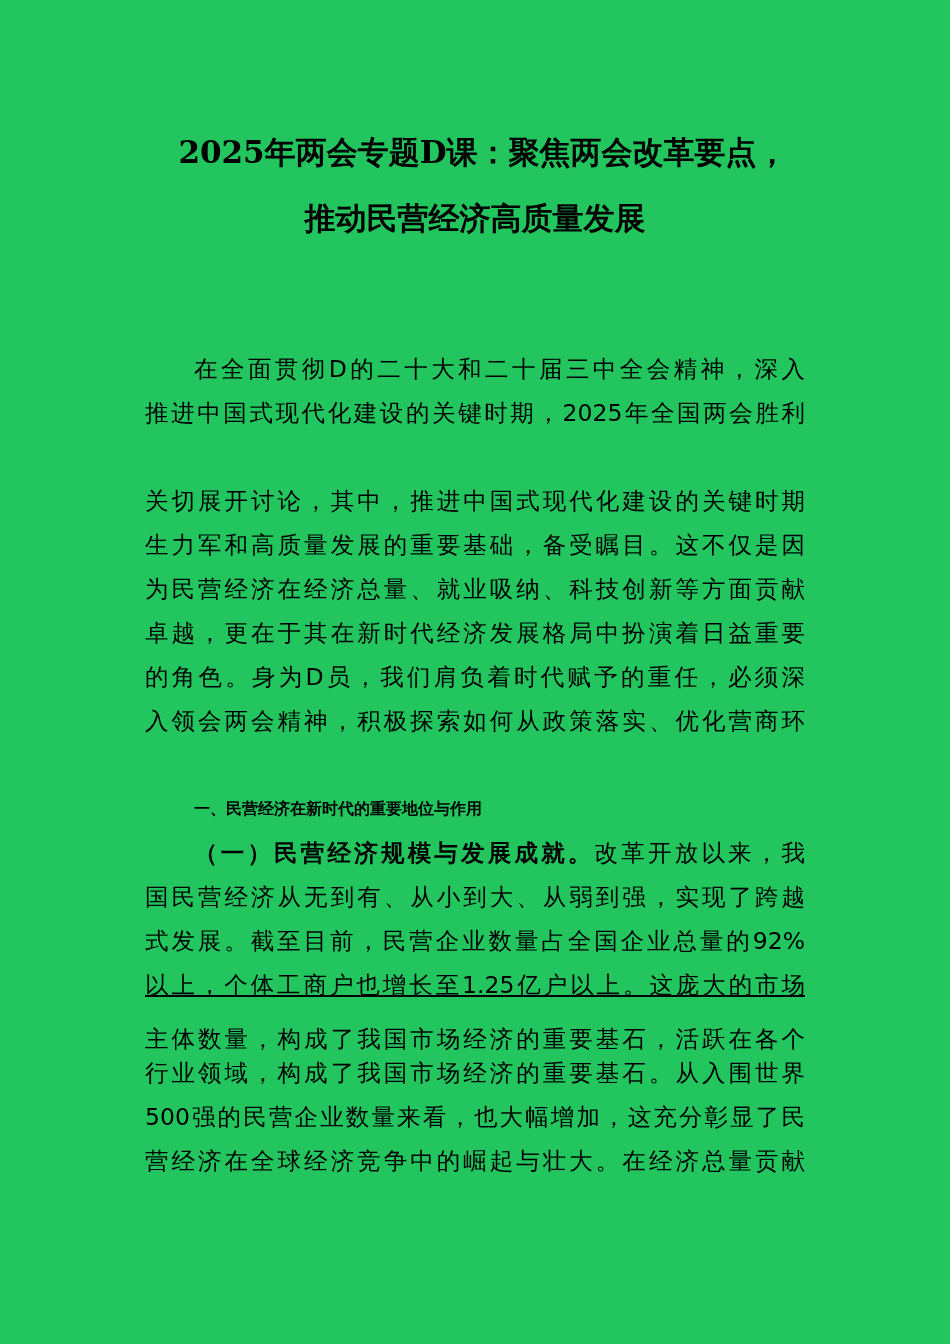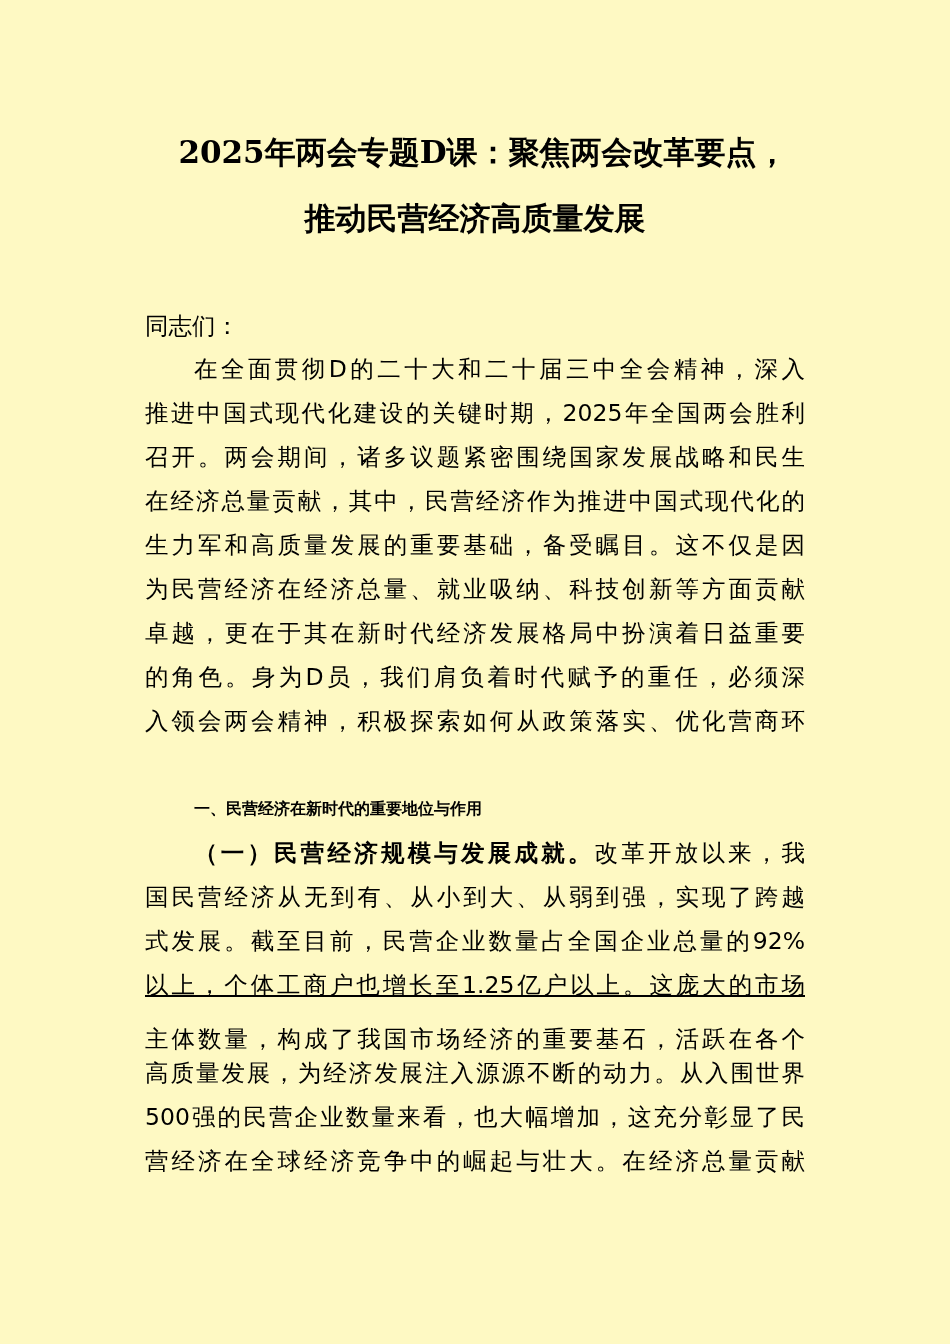--- a/index.html
+++ b/index.html
@@ -13,21 +13,21 @@
       position: relative;
       overflow: hidden;
       color: #000000;
       font-family: "DejaVu Serif", "Liberation Serif", serif;
     }
     .page {
       position: absolute;
       left: 0; top: 0;
       width: 950px;
       height: 1344px;
-      background: #fef9c3;
+      background: #22c55e;
     }
     .title {
       position: absolute;
       left: 0;
       width: 950px;
       text-align: center;
       font-family: "DejaVu Serif", "Liberation Serif", serif;
       font-weight: bold;
       font-size: 31px;
       line-height: 40px;
@@ -63,36 +63,34 @@
     .subhead-lead { font-weight: bold; }
   </style>
 </head>
 <body>
 
 <div class="page">
 
   <div class="title l1">2025年两会专题D课：聚焦两会改革要点，</div>
   <div class="title l2">推动民营经济高质量发展</div>
 
-  <div class="line noj" style="top:310px;">同志们：</div>
 
   <div class="line indent" style="top:353px;">在全面贯彻D的二十大和二十届三中全会精神，深入</div>
   <div class="line" style="top:397px;">推进中国式现代化建设的关键时期，2025年全国两会胜利</div>
-  <div class="line" style="top:441px;">召开。两会期间，诸多议题紧密围绕国家发展战略和民生</div>
-  <div class="line" style="top:485px;">在经济总量贡献，其中，民营经济作为推进中国式现代化的</div>
+  <div class="line" style="top:485px;">关切展开讨论，其中，推进中国式现代化建设的关键时期</div>
   <div class="line" style="top:529px;">生力军和高质量发展的重要基础，备受瞩目。这不仅是因</div>
   <div class="line" style="top:573px;">为民营经济在经济总量、就业吸纳、科技创新等方面贡献</div>
   <div class="line" style="top:617px;">卓越，更在于其在新时代经济发展格局中扮演着日益重要</div>
   <div class="line" style="top:661px;">的角色。身为D员，我们肩负着时代赋予的重任，必须深</div>
   <div class="line" style="top:705px;">入领会两会精神，积极探索如何从政策落实、优化营商环</div>
 
   <div class="heading" style="top:793px;">一、民营经济在新时代的重要地位与作用</div>
 
   <div class="line indent" style="top:837px;"><span class="subhead-lead">（一）民营经济规模与发展成就。</span><span>改革开放以来，我</span></div>
   <div class="line" style="top:881px;">国民营经济从无到有、从小到大、从弱到强，实现了跨越</div>
   <div class="line" style="top:925px;">式发展。截至目前，民营企业数量占全国企业总量的92%</div>
   <div class="line" style="top:969px;text-decoration:underline;">以上，个体工商户也增长至1.25亿户以上。这庞大的市场</div>
   <div class="line" style="top:1013px;margin-top:10px;">主体数量，构成了我国市场经济的重要基石，活跃在各个</div>
-  <div class="line" style="top:1057px;">高质量发展，为经济发展注入源源不断的动力。从入围世界</div>
+  <div class="line" style="top:1057px;">行业领域，构成了我国市场经济的重要基石。从入围世界</div>
   <div class="line" style="top:1101px;">500强的民营企业数量来看，也大幅增加，这充分彰显了民</div>
   <div class="line" style="top:1145px;">营经济在全球经济竞争中的崛起与壮大。在经济总量贡献</div>
 
 </div>
 
 </body></html>

